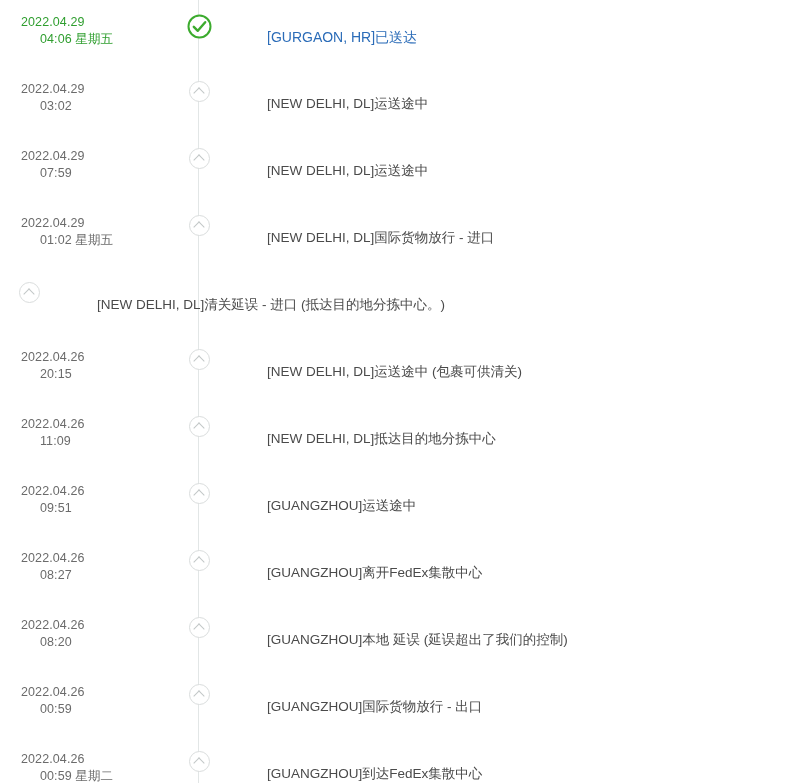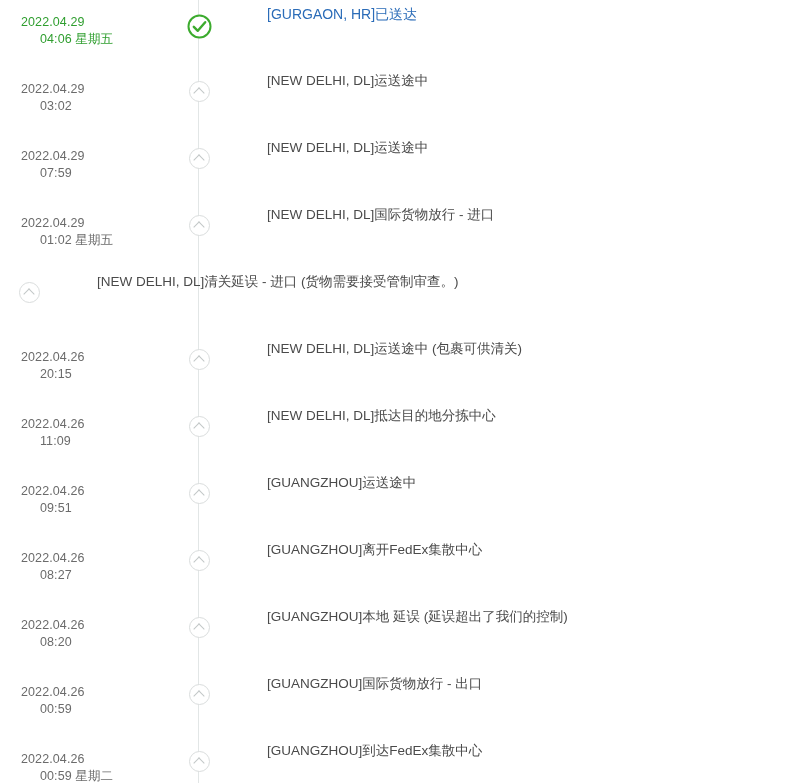--- a/index.html
+++ b/index.html
@@ -81,21 +81,21 @@
   }
   .dot.check {
     width: 25px;
     height: 25px;
     border: none;
     background: transparent;
   }
   .dot.check svg { display: block; }
   .event-desc {
     flex: 1;
-    padding-top: 4px;
+    padding-top: 27px;
     padding-left: 39px;
     font-size: 13.5px;
     line-height: 20px;
     color: #4a4a4a;
     box-sizing: border-box;
   }
   .event-row.delivered .event-desc {
     color: #2b6cb8;
     font-size: 14px;
   }
@@ -160,21 +160,21 @@
     </div>
     <div class="event-desc">[NEW DELHI, DL]国际货物放行 - 进口</div>
   </div>
 
   <div class="event-row">
     <div class="event-marker">
       <span class="dot">
           <span class="chev"></span>
         </span>
     </div>
-    <div class="event-desc">[NEW DELHI, DL]清关延误 - 进口 (货物需要接受管制审查。)</div>
+    <div class="event-desc">[NEW DELHI, DL]清关延误 - 进口 (抵达目的地分拣中心。)</div>
   </div>
 
   <div class="event-row">
     <div class="event-date">
       <span>2022.04.26</span>
       <span class="d2">20:15</span>
     </div>
     <div class="event-marker">
       <span class="dot">
           <span class="chev"></span>

